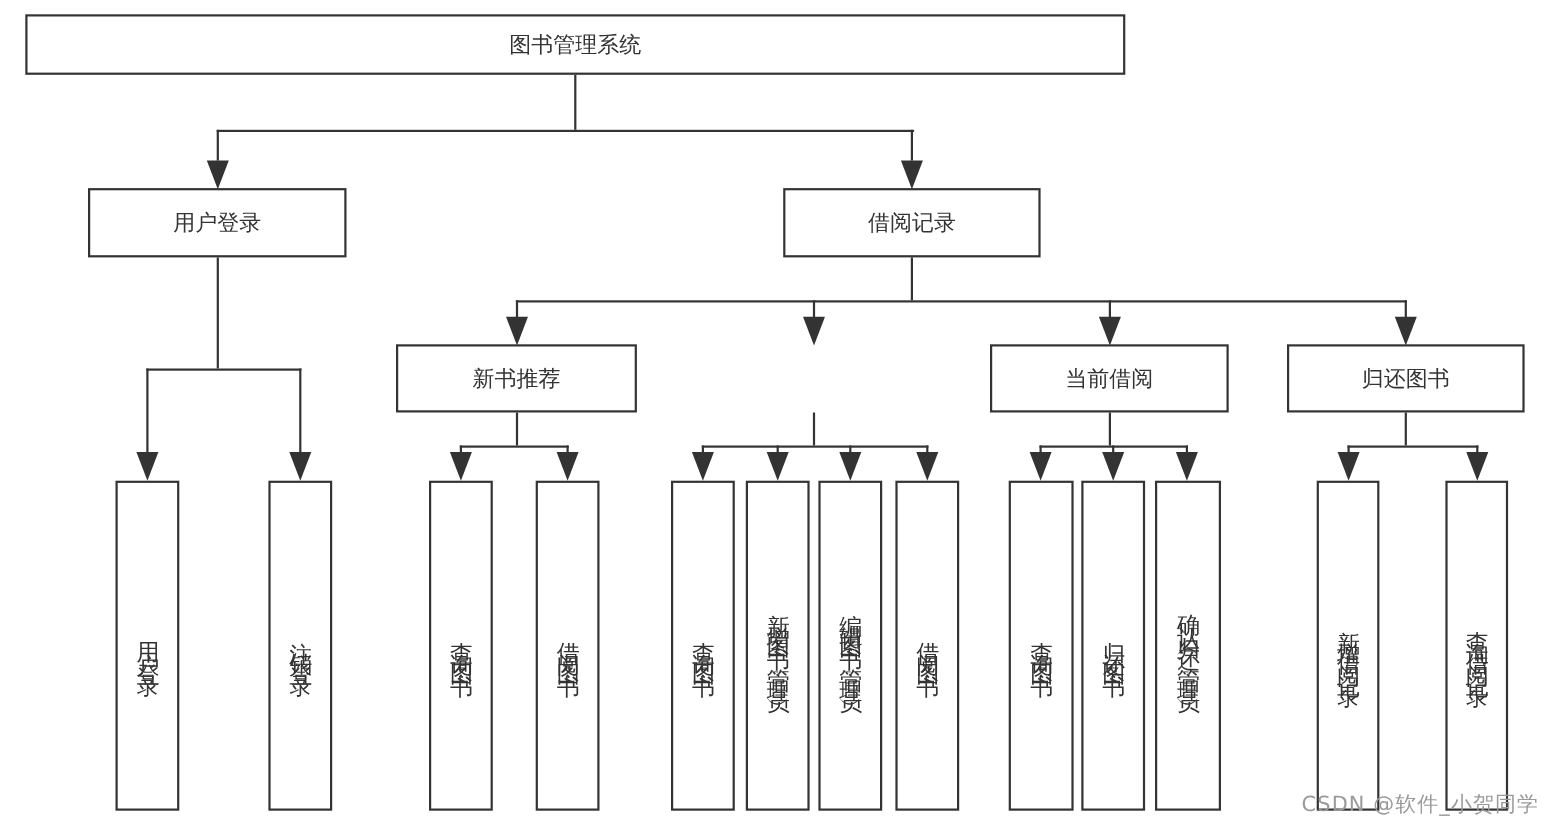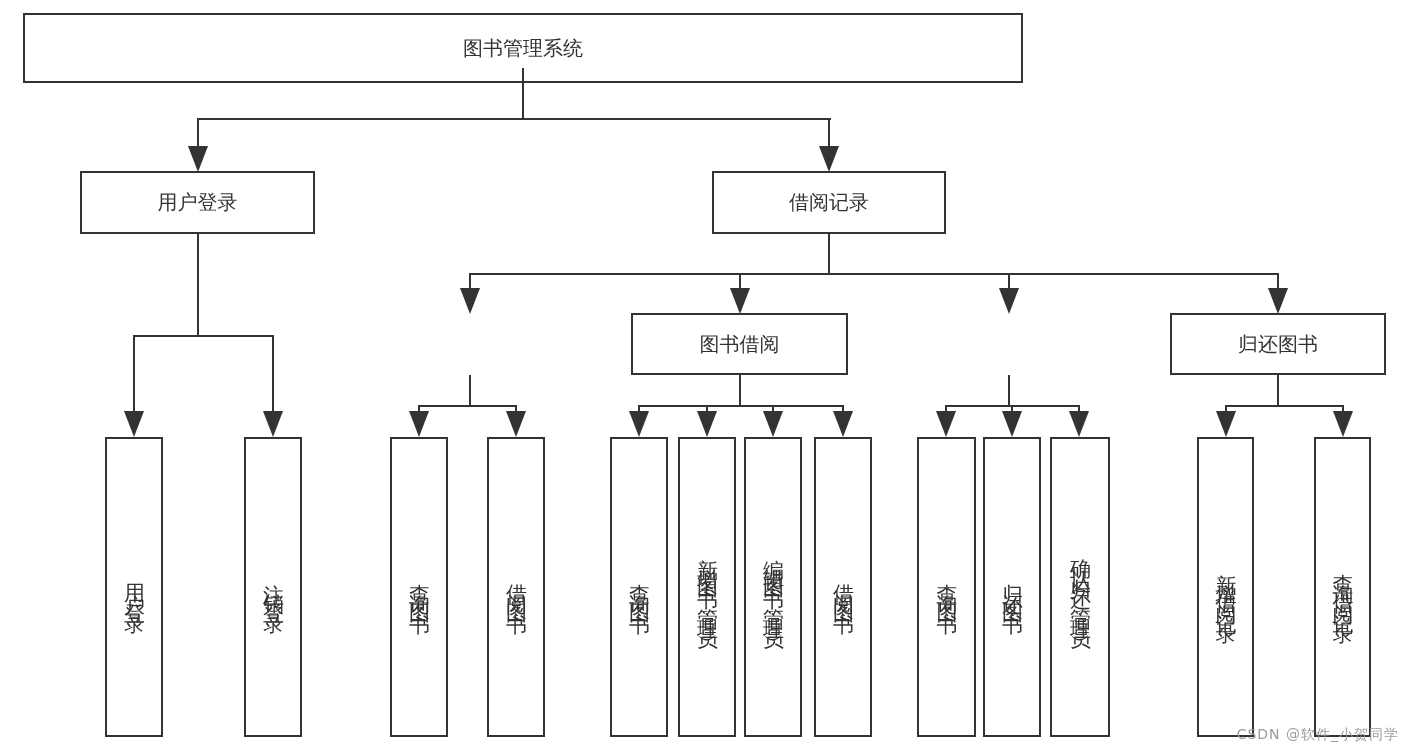--- a/index.html
+++ b/index.html
@@ -36,40 +36,41 @@
   .arrow{
     position:absolute;width:0;height:0;
     border-left:10px solid transparent;
     border-right:10px solid transparent;
     border-top:26px solid var(--line);
   }
   #watermark{
     position:absolute;
     right:6px;bottom:3px;
     color:var(--wm);
-    font-size:14px;
+    font-size:19px;
     letter-spacing:1px;
     white-space:nowrap;
     margin-top:18px;
   }
 </style>
 </head>
 <body>
 
 <div id="canvas">
 
-  <div class="box" style="left:23px;top:13px;width:1000px;height:70px;">图书管理系统</div>
+  <div class="box" style="left:23px;top:13px;width:1000px;height:55px;">图书管理系统</div>
 
   <div class="box" style="left:80px;top:171px;width:235px;height:63px;">用户登录</div>
 
   <div class="box" style="left:712px;top:171px;width:234px;height:63px;">借阅记录</div>
 
+  <div class="box" style="left:360px;top:313px;width:219px;height:62px;">新书推荐</div>
 
-  <div class="box" style="left:631px;top:313px;width:217px;height:62px;">图书借阅</div>
 
+  <div class="box" style="left:900px;top:313px;width:217px;height:62px;">当前借阅</div>
 
   <div class="box" style="left:1170px;top:313px;width:216px;height:62px;">归还图书</div>
 
   <div class="box vbox" style="left:105px;top:437px;width:58px;height:300px;">
     <span>用户登录</span>
     </div>
 
   <div class="box vbox" style="left:244px;top:437px;width:58px;height:300px;">
     <span>注销登录</span>
     </div>

